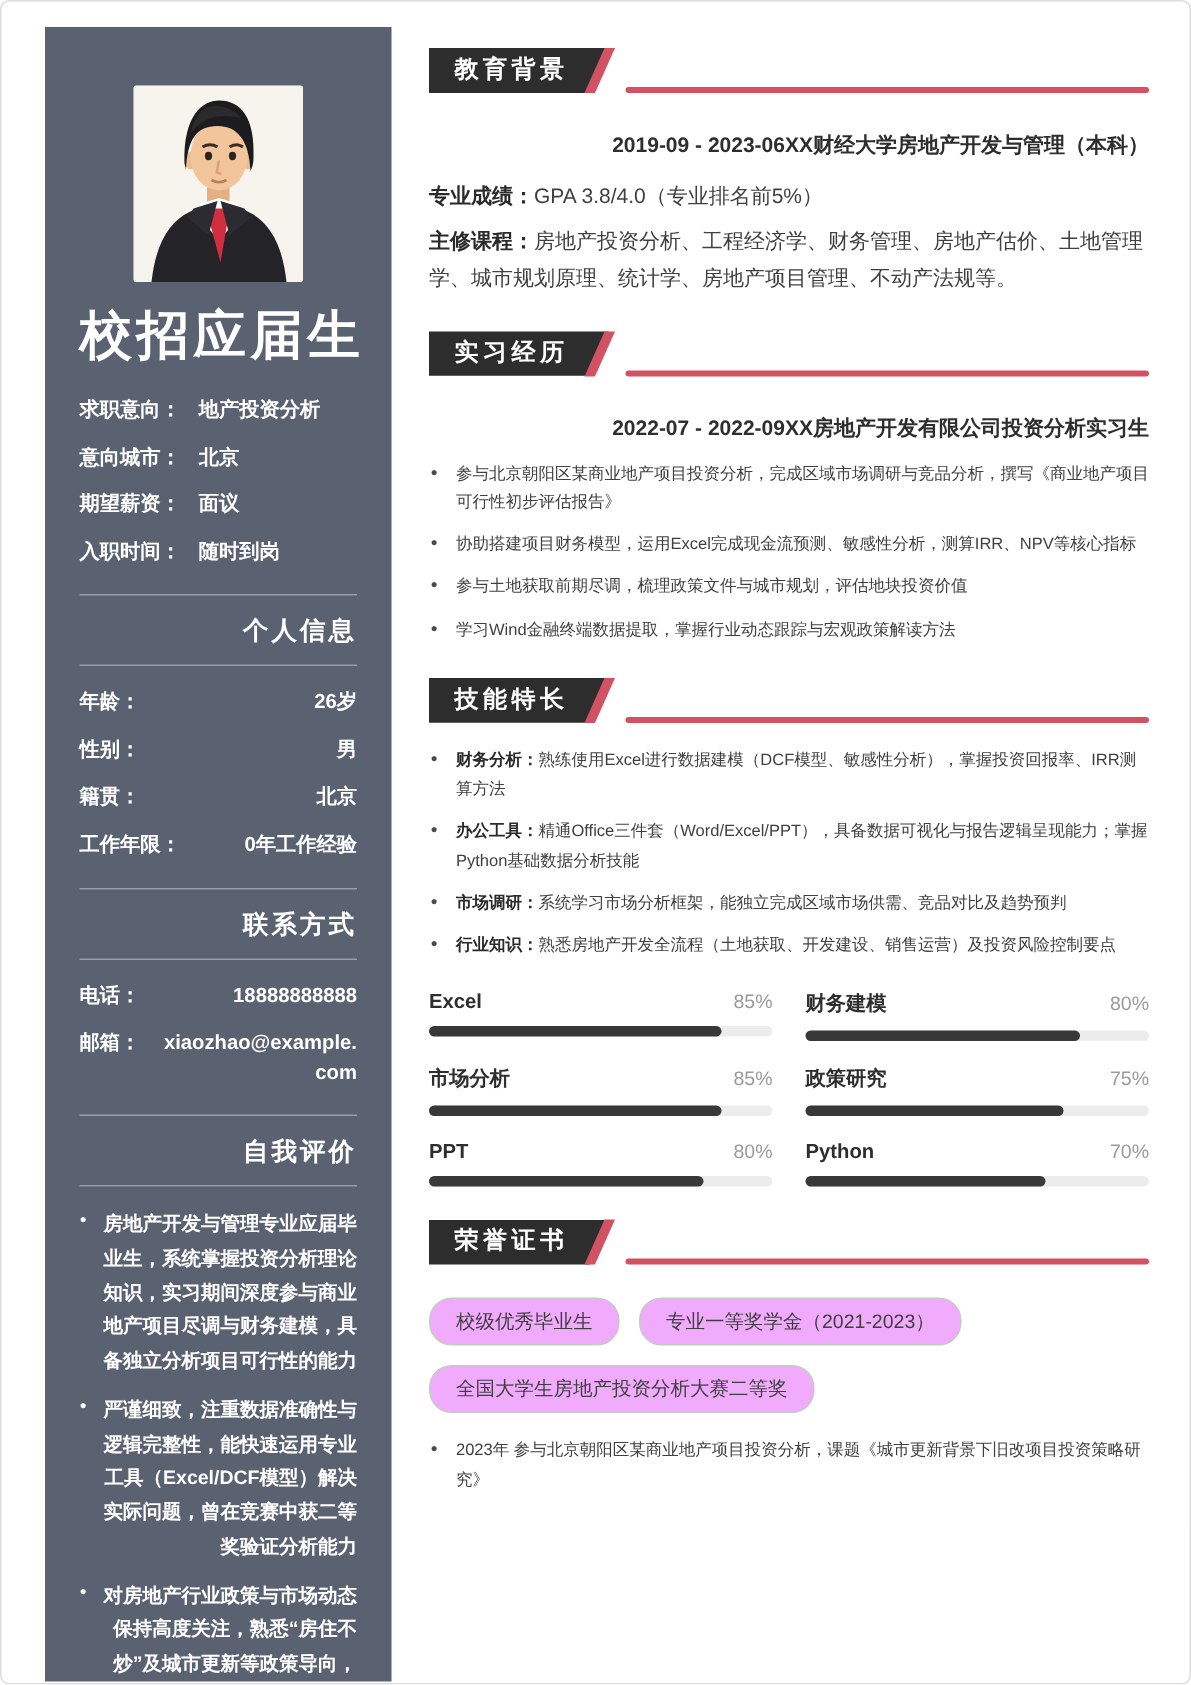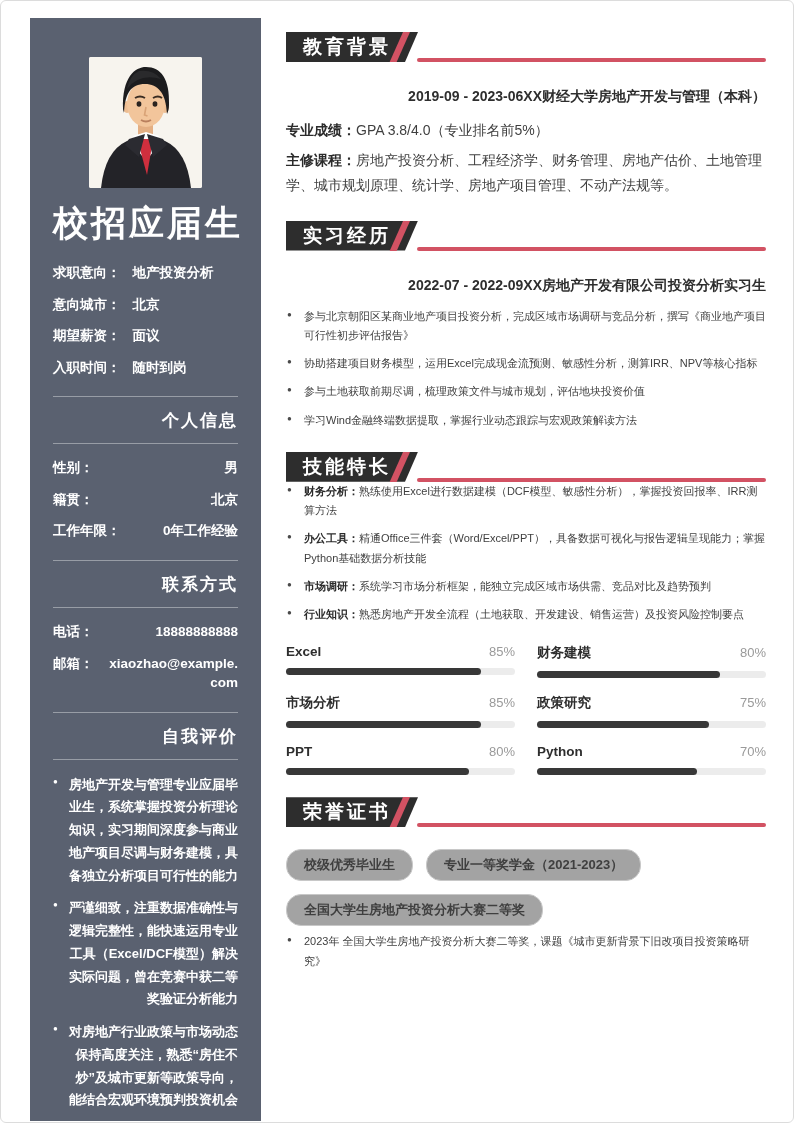--- a/index.html
+++ b/index.html
@@ -41,41 +41,41 @@
     content:'●'; position:absolute; left:0; top:1px; font-size:8px; color:#ffffff;
   }
 
   
   .main { position:absolute; left:285px; top:0; width:480px; padding-top:31px; color:#3f3f3f; }
   .section { margin-bottom:22px; }
 
   .ribbon { position:relative; height:30px; }
   .ribbon .black {
     position:absolute; left:0; top:0; height:30px; line-height:30px;
-    background:#2d2d2d; color:#ffffff; font-size:19px; font-weight:bold; letter-spacing:3px;
+    background:#2d2d2d; color:#ffffff; font-size:16px; font-weight:bold; letter-spacing:3px;
     padding:0 27px 0 17px;
     clip-path:polygon(0 0, 100% 0, calc(100% - 13px) 100%, 0 100%);
   }
   .ribbon .diag {
     position:absolute; left:117px; top:0; width:7px; height:30px;
     background:#d25263; transform:skewX(-24deg); transform-origin:top left;
   }
   .ribbon .rline {
     position:absolute; left:131px; right:0; bottom:0; height:4px;
     background:#d25263; border-radius:2px;
   }
 
   .head-row {
     display:flex; justify-content:flex-end; align-items:baseline;
     font-size:14px; font-weight:bold; color:#2e2e2e; margin:26px 0 12px;
   }
   .kv-line { font-size:14px; line-height:1.8; margin-bottom:5px; }
   .kv-line b { color:#2b2b2b; }
 
-  .bullets { }
+  .bullets { margin-top:16px; }
   .bullets li {
     list-style:none; position:relative; padding-left:18px;
     font-size:11px; line-height:1.75; margin-bottom:9px;
   }
   .bullets li::before {
     content:'●'; position:absolute; left:1px; top:1px; font-size:8px; color:#4a4a4a;
   }
   .bullets li b { color:#2b2b2b; }
 
   .skill-grid {
@@ -84,22 +84,22 @@
   }
   .skill-head { display:flex; justify-content:space-between; align-items:baseline; }
   .skill-name { font-size:13.5px; font-weight:bold; color:#2e2e2e; }
   .skill-pct { font-size:13px; color:#9a9a9a; }
   .skill-pct::after { content:'%'; }
   .skill-track { height:7px; background:#ececec; border-radius:4px; margin-top:9px; }
   .skill-fill { height:7px; background:#383838; border-radius:4px; }
 
   .badge-wrap { display:flex; flex-wrap:wrap; gap:13px; margin:22px 0 6px; }
   .badge {
-    border:1px solid #c8c8c8; background:#a3a3a3; border-radius:15px;
-    padding:6px 17px; font-size:13px; color:#3f3f3f; white-space:nowrap;font-weight:bold;
+    border:1px solid #c8c8c8; background:#f0abfc; border-radius:15px;
+    padding:6px 17px; font-size:13px; color:#3f3f3f; white-space:nowrap;
   }
 </style>
 </head>
 <body>
 
 <div class="page">
 
   <aside class="sidebar">
 
     <div class="photo">
@@ -142,20 +142,24 @@
       </div>
       <div class="sb-row">
         <span class="lbl">入职时间：</span>
         <span class="val">随时到岗</span>
       </div>
     </div>
 
     <section class="sb-section">
       <div class="sb-heading">个人信息</div>
       <div class="sb-row">
+        <span class="lbl">年龄：</span>
+        <span class="val">26岁</span>
+      </div>
+      <div class="sb-row">
         <span class="lbl">性别：</span>
         <span class="val">男</span>
       </div>
       <div class="sb-row">
         <span class="lbl">籍贯：</span>
         <span class="val">北京</span>
       </div>
       <div class="sb-row">
         <span class="lbl">工作年限：</span>
         <span class="val">0年工作经验</span>
@@ -297,19 +301,19 @@
         <div class="black">荣誉证书</div>
         <div class="diag"></div>
         <div class="rline"></div>
       </div>
       <div class="badge-wrap">
         <span class="badge">校级优秀毕业生</span>
         <span class="badge">专业一等奖学金（2021-2023）</span>
         <span class="badge">全国大学生房地产投资分析大赛二等奖</span>
       </div>
       <ul class="bullets">
-        <li>2023年 全国大学生房地产投资分析大赛二等奖，课题《城市更新背景下旧改项目投资策略研究》</li>
+        <li>2023年 参与北京朝阳区某商业地产项目投资分析，课题《城市更新背景下旧改项目投资策略研究》</li>
 
       </ul>
     </section>
 
   </main>
 </div>
 
 </body></html>

